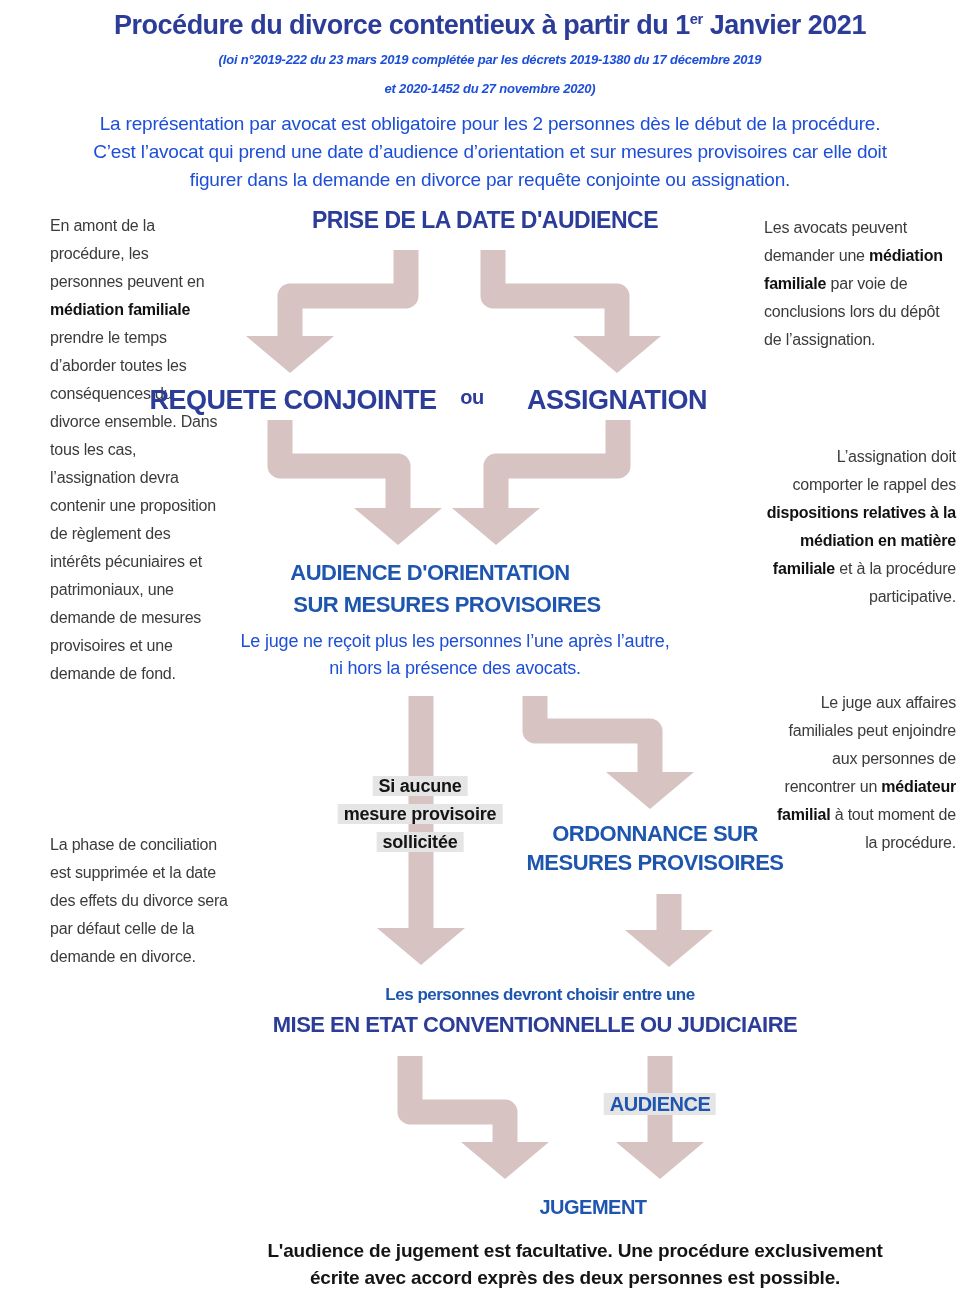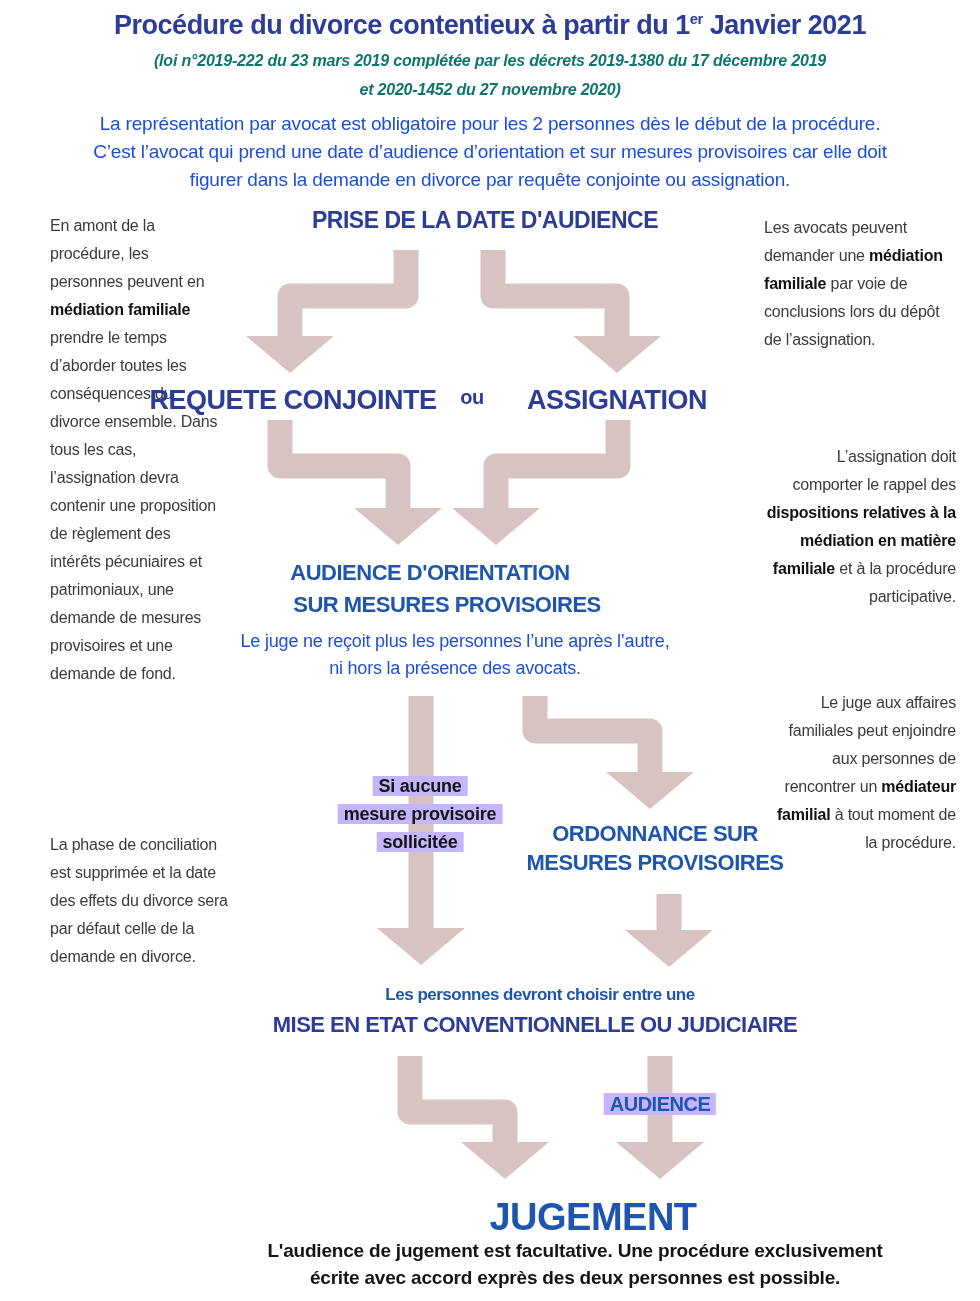--- a/index.html
+++ b/index.html
@@ -7,27 +7,27 @@
     width:980px;height:1301px;position:relative;background:#ffffff;
     font-family:"Liberation Sans","DejaVu Sans",sans-serif;
     overflow:hidden;
   }
   .abs{position:absolute;}
   .ctr{transform:translateX(-50%);text-align:center;white-space:nowrap;}
   .indigo{color:#2b3d98;}
   .blue{color:#1e55ae;}
   .heading{font-weight:bold;letter-spacing:-0.5px;}
   .title{font-size:27px;font-weight:bold;color:#2b3d98;letter-spacing:-0.5px;}
-  .subtitle{font-size:16px;font-weight:bold;font-style:italic;color:#0f766e;letter-spacing:-0.2px;}
+  .subtitle{font-size:13px;font-weight:bold;font-style:italic;color:#1d4ed8;letter-spacing:-0.2px;}
   .intro{font-size:19px;color:#1d4ed8;letter-spacing:-0.2px;}
   .sidenote{font-size:16px;line-height:28px;color:#3b3b3b;letter-spacing:-0.2px;}
   .sidenote b{color:#111111;}
   .node-lg{font-size:22px;}
   .node-md{font-size:27px;}
-  .knockout{background:#c4b5fd;padding:0 6px;}
+  .knockout{background:#e5e5e5;padding:0 6px;}
   .blacknote{font-size:18px;line-height:28px;font-weight:bold;color:#141414;letter-spacing:-0.2px;}
   .footer{font-size:19px;font-weight:bold;color:#141414;letter-spacing:-0.2px;}
   sup{font-size:0.55em;}
   svg{display:block;}
 </style>
 </head>
 <body>
 
 <svg class="abs" style="left:0;top:0;" width="980" height="1301" viewBox="0 0 980 1301">
   <g stroke="#d8c3c3" stroke-width="25" fill="none" stroke-linejoin="round" stroke-linecap="butt">
@@ -99,16 +99,16 @@
 <div class="abs ctr heading blue node-lg" style="left:655px;top:821px;">ORDONNANCE SUR</div>
 <div class="abs ctr heading blue node-lg" style="left:655px;top:850px;">MESURES PROVISOIRES</div>
 
 <div class="abs ctr heading blue" style="left:540px;top:985px;font-size:17px;">Les personnes devront choisir entre une</div>
 <div class="abs ctr heading indigo node-lg" style="left:535px;top:1012px;">MISE EN ETAT CONVENTIONNELLE OU JUDICIAIRE</div>
 
 <div class="abs ctr heading blue" style="left:660px;top:1093px;font-size:20px;">
   <span class="knockout">AUDIENCE</span>
 </div>
 
-<div class="abs ctr heading blue" style="left:593px;top:1196px;font-size:38px;">JUGEMENT</div>
+<div class="abs ctr heading blue" style="left:593px;top:1196px;font-size:20px;">JUGEMENT</div>
 
 <div class="abs ctr footer" style="left:575px;top:1240px;">L'audience de jugement est facultative. Une procédure exclusivement</div>
 <div class="abs ctr footer" style="left:575px;top:1267px;">écrite avec accord exprès des deux personnes est possible.</div>
 
 </body></html>

